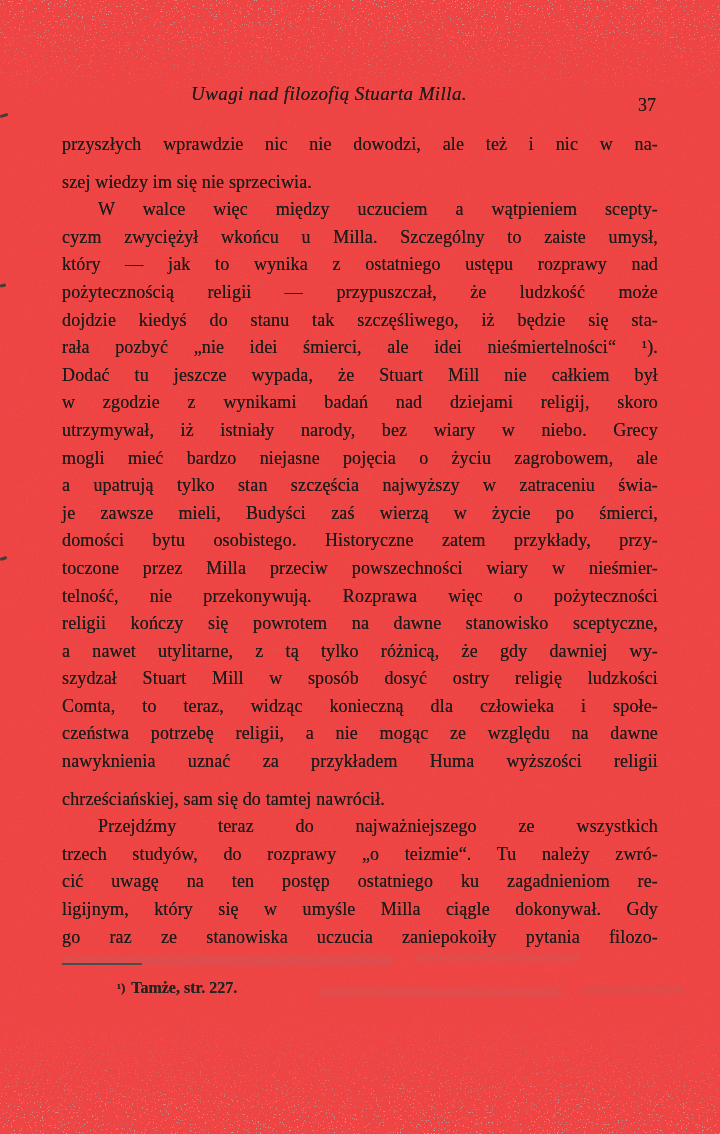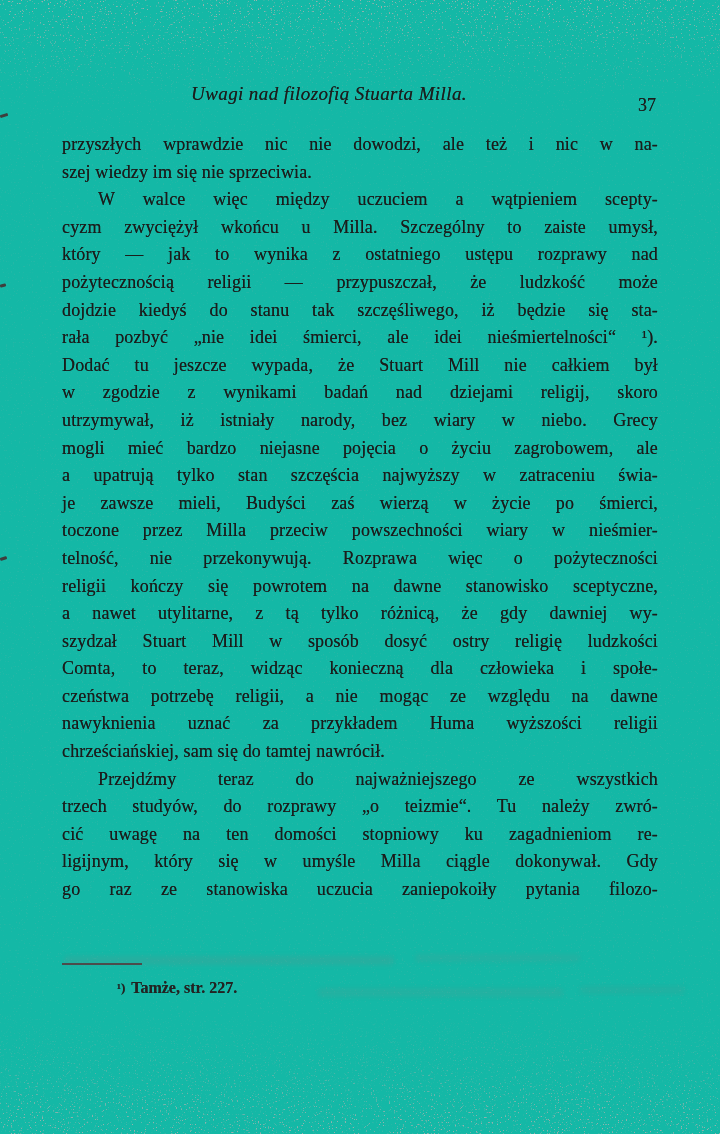--- a/index.html
+++ b/index.html
@@ -4,21 +4,21 @@
 <style>
   html, body { margin: 0; padding: 0; }
   body {
     width: 720px; height: 1134px;
     overflow: hidden;
     font-family: "Liberation Serif", "DejaVu Serif", serif;
   }
   .page {
     position: relative;
     width: 720px; height: 1134px;
-    background: #14b8a6;
+    background: #ef4444;
     overflow: hidden;
   }
   .noise-svg {
     position: absolute; left: 0; top: 0;
     width: 720px; height: 1134px;
     pointer-events: none;
   }
   .header {
     position: absolute;
     left: 62px; top: 83px; width: 596px; height: 24px;
@@ -51,21 +51,21 @@
     letter-spacing: 0.15px;
     text-shadow: 0 0 0.55px rgba(25,25,25,0.8);
   }
   .line {
     text-align: justify;
     text-align-last: justify;
     white-space: normal;
     height: 27.6px;
     overflow: visible;
   }
-  .line.end { text-align-last: left; }
+  .line.end { text-align-last: left; margin-top: 10px; }
   .line.indent { text-indent: 36px; }
   .footnote-rule {
     position: absolute;
     left: 62px; top: 963px;
     width: 80px; height: 2px;
     background: #4c4c4b;
   }
   .footnote {
     position: absolute;
     left: 117px; top: 979px;
@@ -148,32 +148,33 @@
       <div class="line">który — jak to wynika z ostatniego ustępu rozprawy nad</div>
       <div class="line">pożytecznością religii — przypuszczał, że ludzkość może</div>
       <div class="line">dojdzie kiedyś do stanu tak szczęśliwego, iż będzie się sta-</div>
       <div class="line">rała pozbyć „nie idei śmierci, ale idei nieśmiertelności“ ¹).</div>
       <div class="line">Dodać tu jeszcze wypada, że Stuart Mill nie całkiem był</div>
       <div class="line">w zgodzie z wynikami badań nad dziejami religij, skoro</div>
       <div class="line">utrzymywał, iż istniały narody, bez wiary w niebo.  Grecy</div>
       <div class="line">mogli mieć bardzo niejasne pojęcia o życiu zagrobowem, ale</div>
       <div class="line">a upatrują tylko stan szczęścia najwyższy w zatraceniu świa-</div>
       <div class="line">je zawsze mieli, Budyści zaś wierzą w życie po śmierci,</div>
+      <div class="line">domości bytu osobistego. Historyczne zatem przykłady, przy-</div>
       <div class="line">toczone przez Milla przeciw powszechności wiary w nieśmier-</div>
       <div class="line">telność, nie przekonywują.  Rozprawa więc o pożyteczności</div>
       <div class="line">religii kończy się powrotem na dawne stanowisko sceptyczne,</div>
       <div class="line">a nawet utylitarne, z tą tylko różnicą, że gdy dawniej wy-</div>
       <div class="line">szydzał Stuart Mill w sposób dosyć ostry religię ludzkości</div>
       <div class="line">Comta, to teraz, widząc konieczną dla człowieka i społe-</div>
       <div class="line">czeństwa potrzebę religii, a nie mogąc ze względu na dawne</div>
       <div class="line">nawyknienia uznać za przykładem Huma wyższości religii</div>
       <div class="line end">chrześciańskiej, sam się do tamtej nawrócił.</div>
       <div class="line indent">Przejdźmy teraz do najważniejszego ze wszystkich</div>
       <div class="line">trzech studyów, do rozprawy „o teizmie“.  Tu należy zwró-</div>
-      <div class="line">cić uwagę na ten domości stopniowy ku zagadnieniom re-</div>
+      <div class="line">cić uwagę na ten postęp ostatniego ku zagadnieniom re-</div>
       <div class="line">ligijnym, który się w umyśle Milla ciągle dokonywał.  Gdy</div>
       <div class="line">go raz ze stanowiska uczucia zaniepokoiły pytania filozo-</div>
     </div>
 
   <div class="smudge s1"></div>
   <div class="smudge s2"></div>
   <div class="smudge s3"></div>
   <div class="smudge s4"></div>
 
   <div class="footnote-rule"></div>

